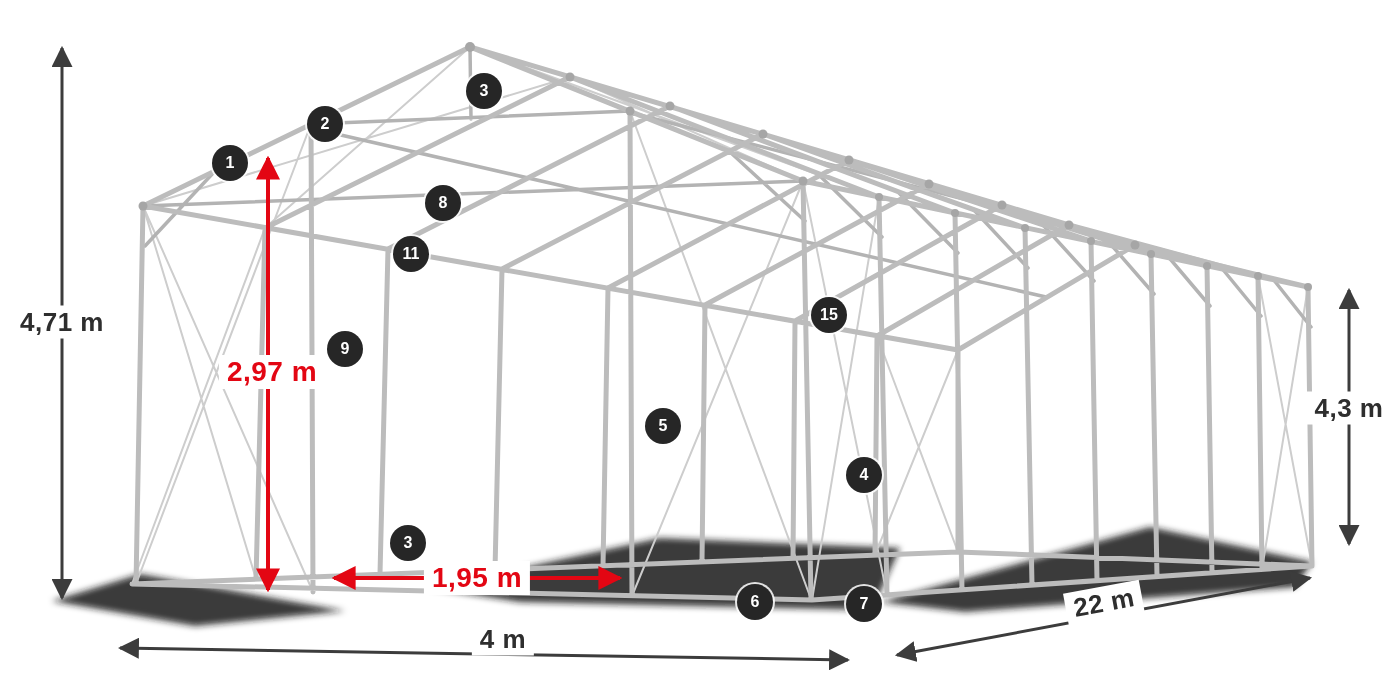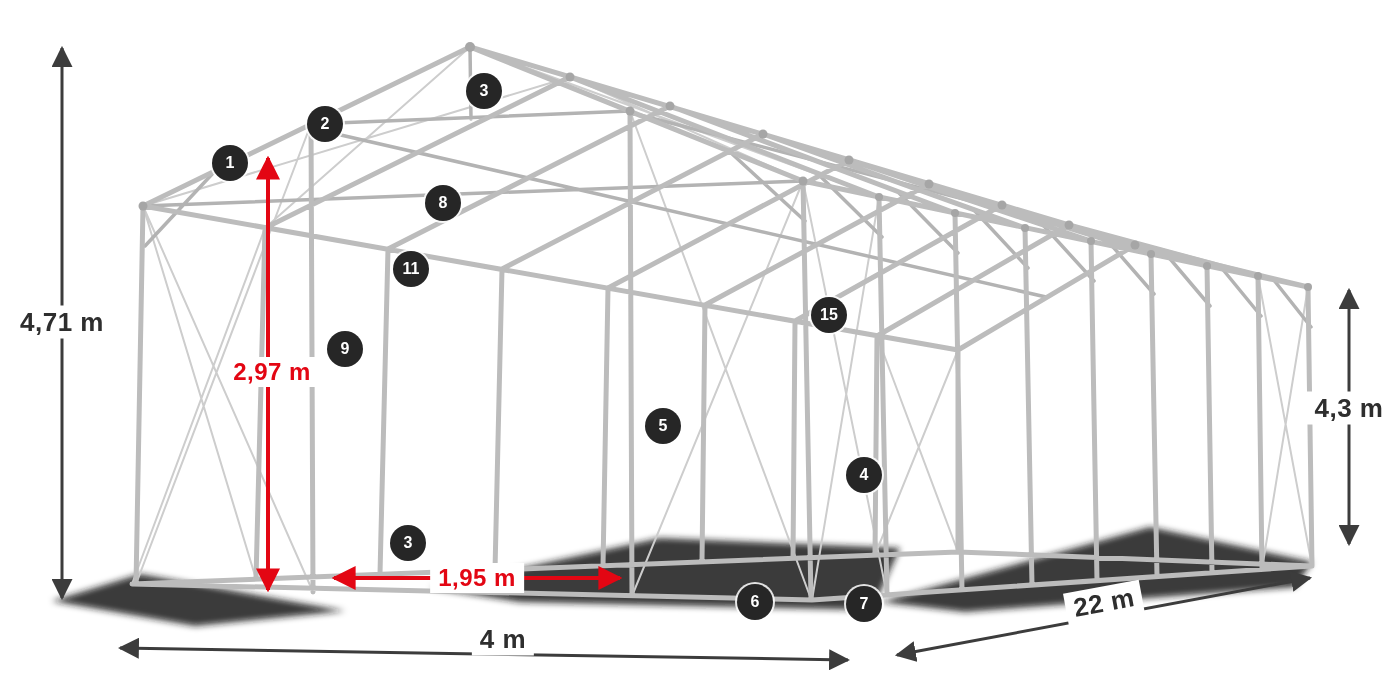--- a/index.html
+++ b/index.html
@@ -26,21 +26,21 @@
   .dim-label {
     position: absolute;
     transform: translate(-50%, -50%);
     background: #ffffff;
     padding: 1px 8px;
     font-weight: bold;
     white-space: nowrap;
     letter-spacing: 0.5px;
   }
   .dim-dark { color: #2e2e2e; font-size: 26px; }
-  .dim-red  { color: #e30613; font-size: 24px; }
+  .dim-red  { color: #e30613; font-size: 28px; }
   .rot-len  { transform: translate(-50%, -50%) rotate(-10.5deg); }
 </style>
 </head>
 <body>
 
 <div class="stage">
 
   <svg width="1400" height="700" viewBox="0 0 1400 700">
     <defs>
       <marker id="mDark" viewBox="0 0 10 10" refX="9" refY="5" markerWidth="7" markerHeight="7" orient="auto-start-reverse">
@@ -177,21 +177,21 @@
   <div class="badge" style="left:230px;top:163px">1</div>
   <div class="badge" style="left:325px;top:124px">2</div>
   <div class="badge" style="left:484px;top:91px">3</div>
   <div class="badge" style="left:864px;top:475px">4</div>
   <div class="badge" style="left:663px;top:426px">5</div>
   <div class="badge" style="left:755px;top:602px">6</div>
   <div class="badge" style="left:864px;top:604px">7</div>
   <div class="badge" style="left:443px;top:203px">8</div>
   <div class="badge" style="left:345px;top:349px">9</div>
   <div class="badge" style="left:408px;top:543px">3</div>
-  <div class="badge" style="left:411px;top:269px">11</div>
+  <div class="badge" style="left:411px;top:254px">11</div>
   <div class="badge" style="left:829px;top:315px">15</div>
 
   <div class="dim-label dim-dark" style="left:62px;top:322px">4,71 m</div>
   <div class="dim-label dim-red" style="left:272px;top:372px">2,97 m</div>
   <div class="dim-label dim-dark" style="left:1349px;top:408px">4,3 m</div>
   <div class="dim-label dim-red" style="left:477px;top:578px">1,95 m</div>
   <div class="dim-label dim-dark" style="left:503px;top:639px">4 m</div>
   <div class="dim-label dim-dark rot-len" style="left:1104px;top:603px">22 m</div>
 
 </div>

